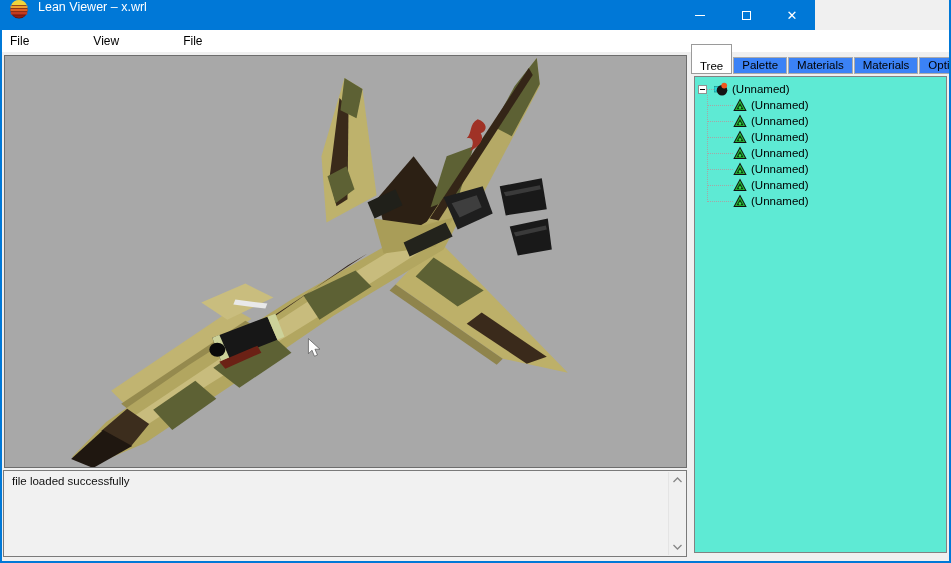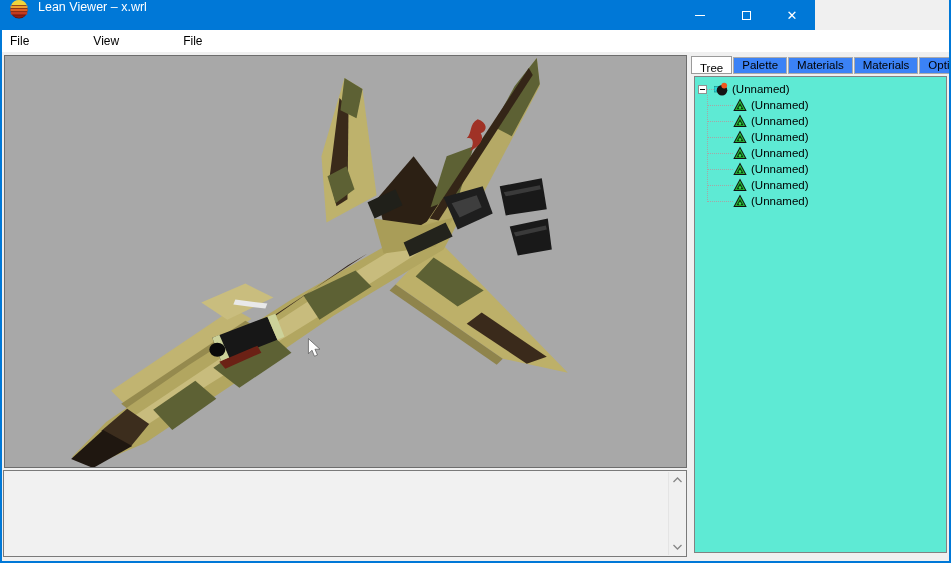--- a/index.html
+++ b/index.html
@@ -38,21 +38,21 @@
   .log-text{font-size:11.5px;color:#111;padding:4px 8px;white-space:pre-wrap;}
   .v-scrollbar{position:absolute;top:1px;right:1px;bottom:1px;width:17px;background:#f0f0f0;border-left:1px solid #e4e4e4;}
   .sb-btn{position:absolute;left:0;width:16px;height:16px;display:flex;align-items:center;justify-content:center;}
   .sb-up{top:0;} .sb-down{bottom:0;}
   
   .tabbar{position:absolute;left:689px;top:0;height:19px;display:flex;align-items:flex-end;}
   .tab{
     font-size:11.5px;color:#000;background:#3b82f6;border:1px solid #ababab;
     padding:1px 8px 2px;height:17px;margin-right:1px;white-space:nowrap;
   }
-  .tab.selected{background:#ffffff;height:18px;border-color:#9a9a9a;padding-top:5px;}
+  .tab.selected{background:#ffffff;height:30px;border-color:#9a9a9a;padding-top:15px;}
   .treebox{
     position:absolute;left:692px;top:21px;width:253px;height:477px;
     background:#5eead4;border:1px solid #828282;overflow:hidden;
   }
   .tree-root-row{display:flex;align-items:center;height:16px;margin-top:4px;padding-left:3px;}
   .minus-box{width:9px;height:9px;border:1px solid #919191;background:#fff;position:relative;flex:0 0 auto;}
   .minus-box .bar{position:absolute;left:1px;top:3px;width:5px;height:1px;background:#000;}
   .dot-h{height:0;border-top:1px dotted #a6a6a6;flex:0 0 auto;}
   .root-conn{width:7px;}
   .node-icon{width:14px;height:14px;flex:0 0 auto;margin-right:4px;}
@@ -156,20 +156,21 @@
           <path d="M472,63 C463,68 467,76 461,82 C468,80 469,88 464,95 C474,90 479,83 475,77 C483,74 481,66 472,63 Z" fill="#a03226"></path>
 
           <polygon points="438,141 477,130 487,157 452,173" fill="#1e1e1e"></polygon>
           <polygon points="446,147 471,139 476,151 454,161" fill="#3e3e3e"></polygon>
         </g>
         <path d="M303,282 l0,15 l3.5,-3.5 l2.5,6 l3,-1.2 l-2.5,-5.8 l5,0 Z" fill="#ffffff" stroke="#555" stroke-width="0.7"></path>
       </svg>
     </div>
 
     <div class="logbox">
+      <div class="log-text">file loaded successfully</div>
       <div class="v-scrollbar">
         <div class="sb-btn sb-up">
           <svg width="9" height="6" viewBox="0 0 9 6">
               <polyline points="0.5,5 4.5,1 8.5,5" fill="none" stroke="#868686" stroke-width="1.3"></polyline>
             </svg>
         </div>
         <div class="sb-btn sb-down">
           <svg width="9" height="6" viewBox="0 0 9 6">
               <polyline points="0.5,1 4.5,5 8.5,1" fill="none" stroke="#868686" stroke-width="1.3"></polyline>
             </svg>

